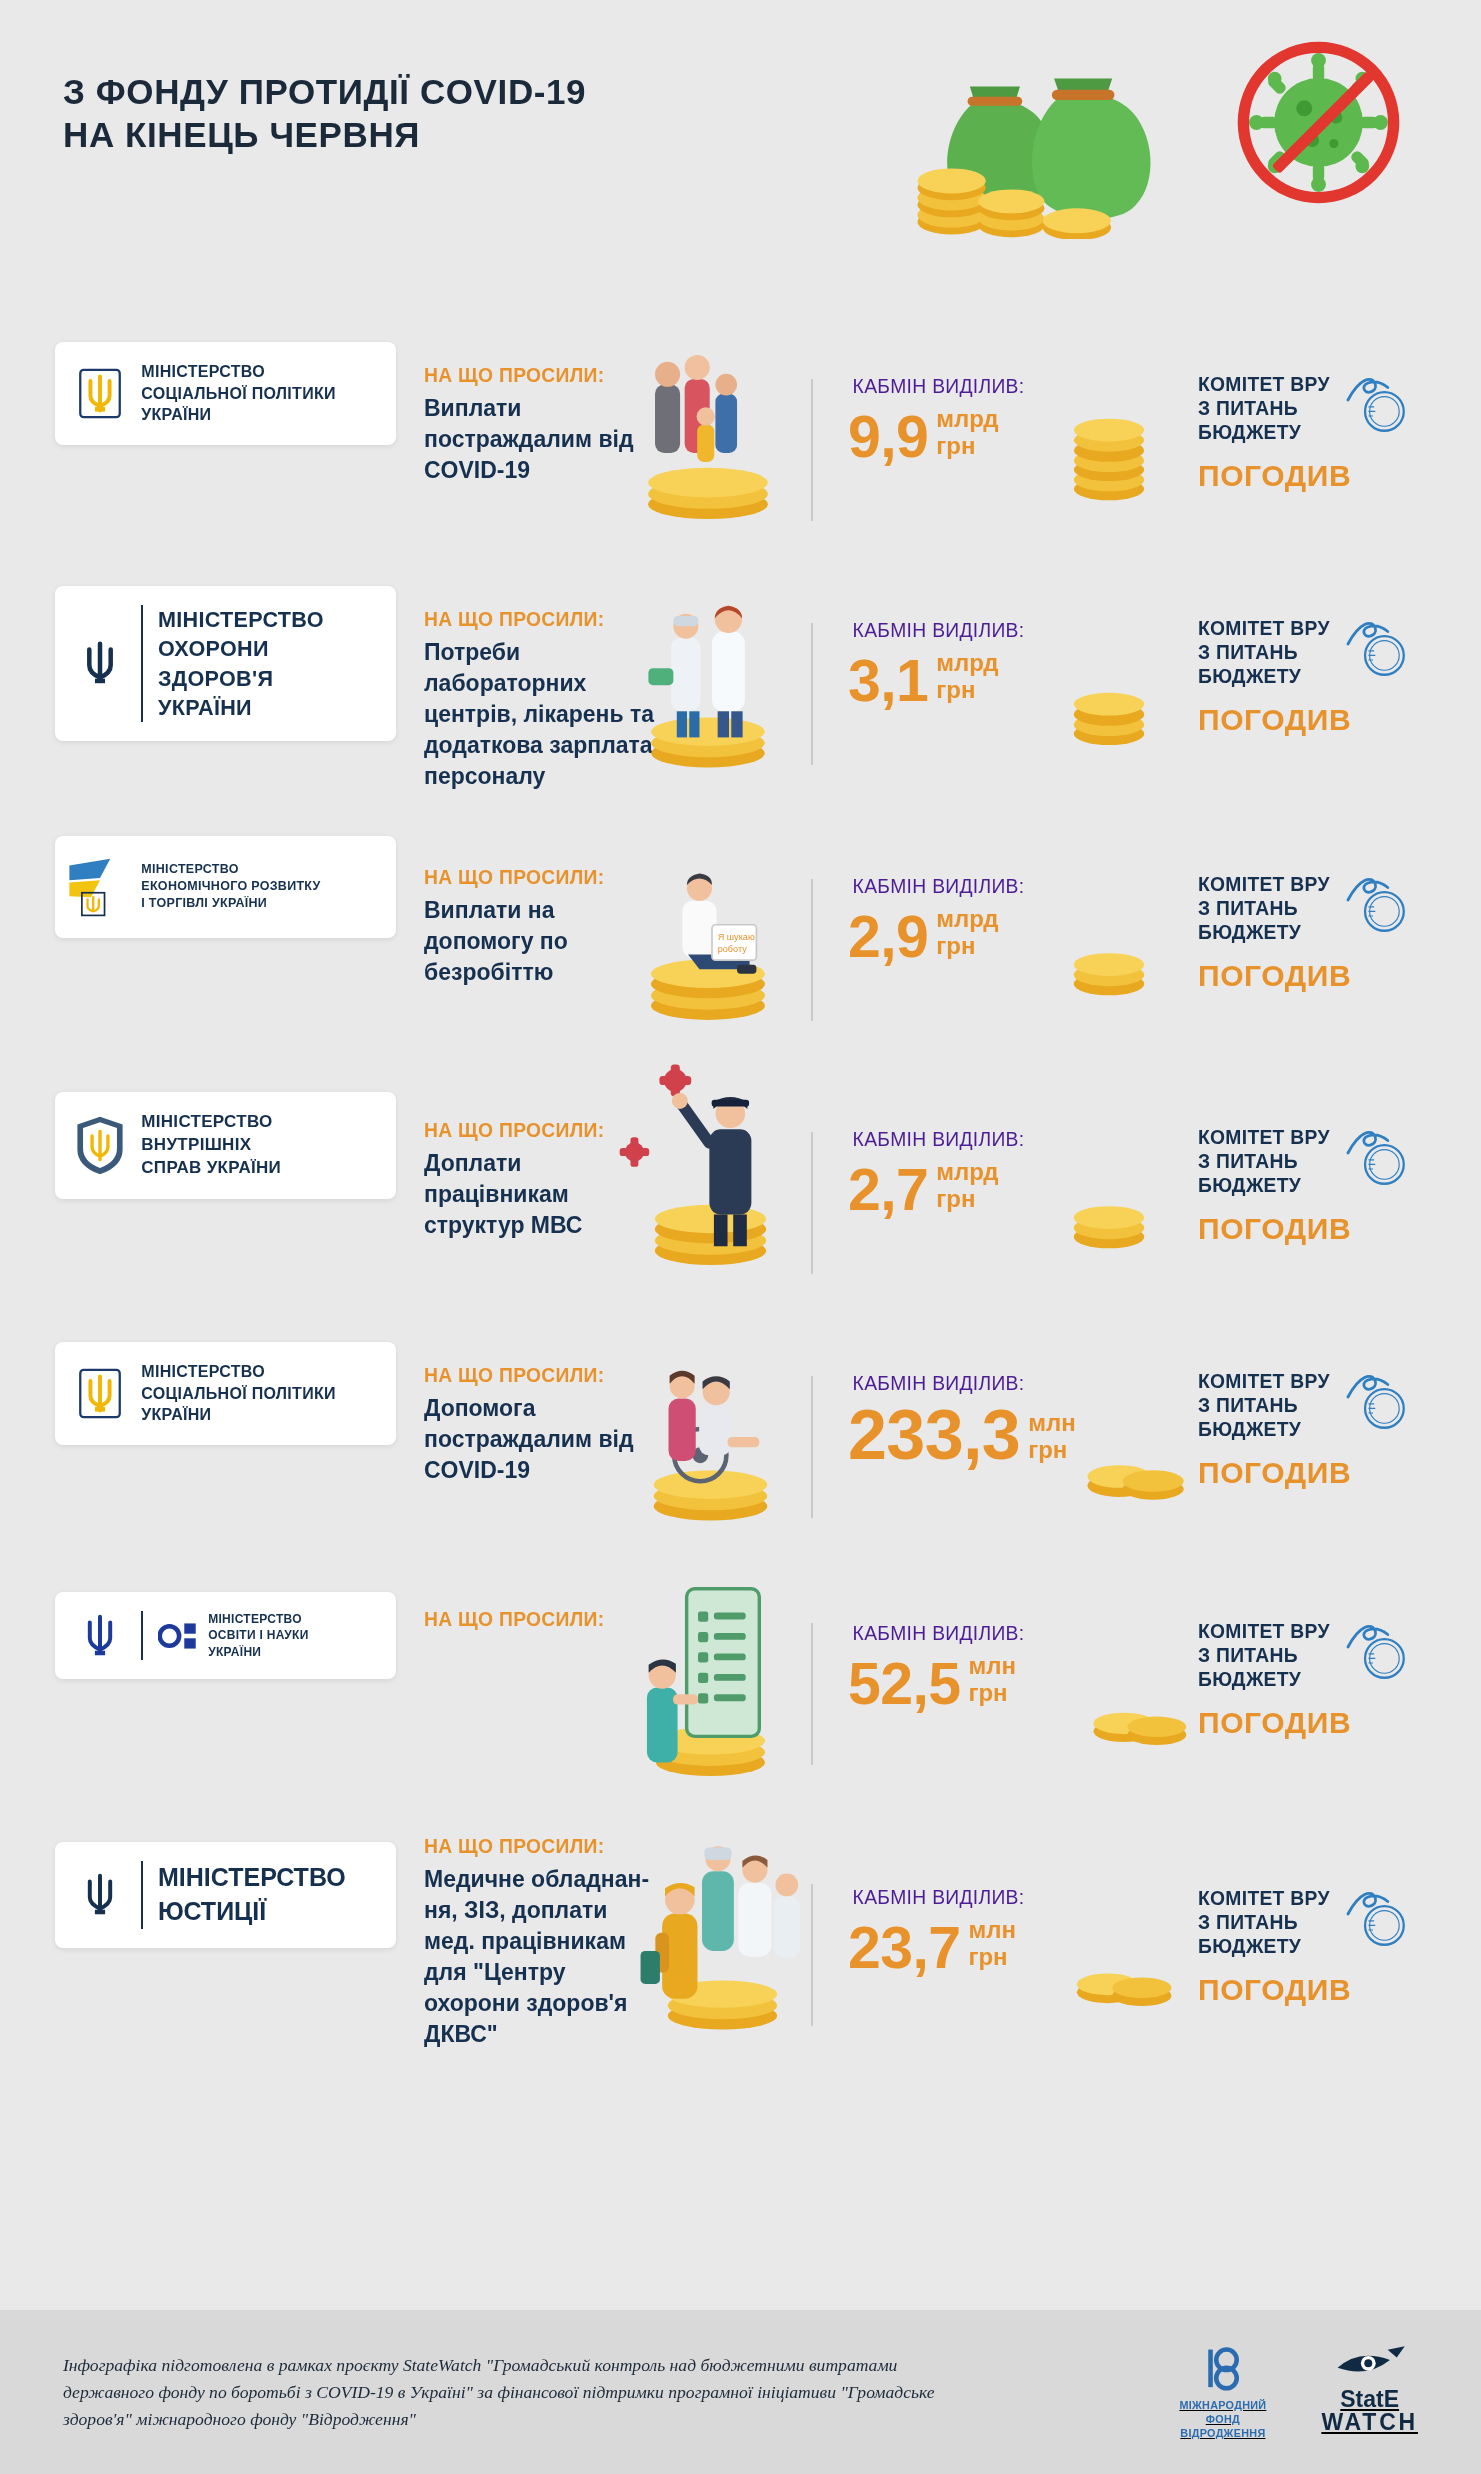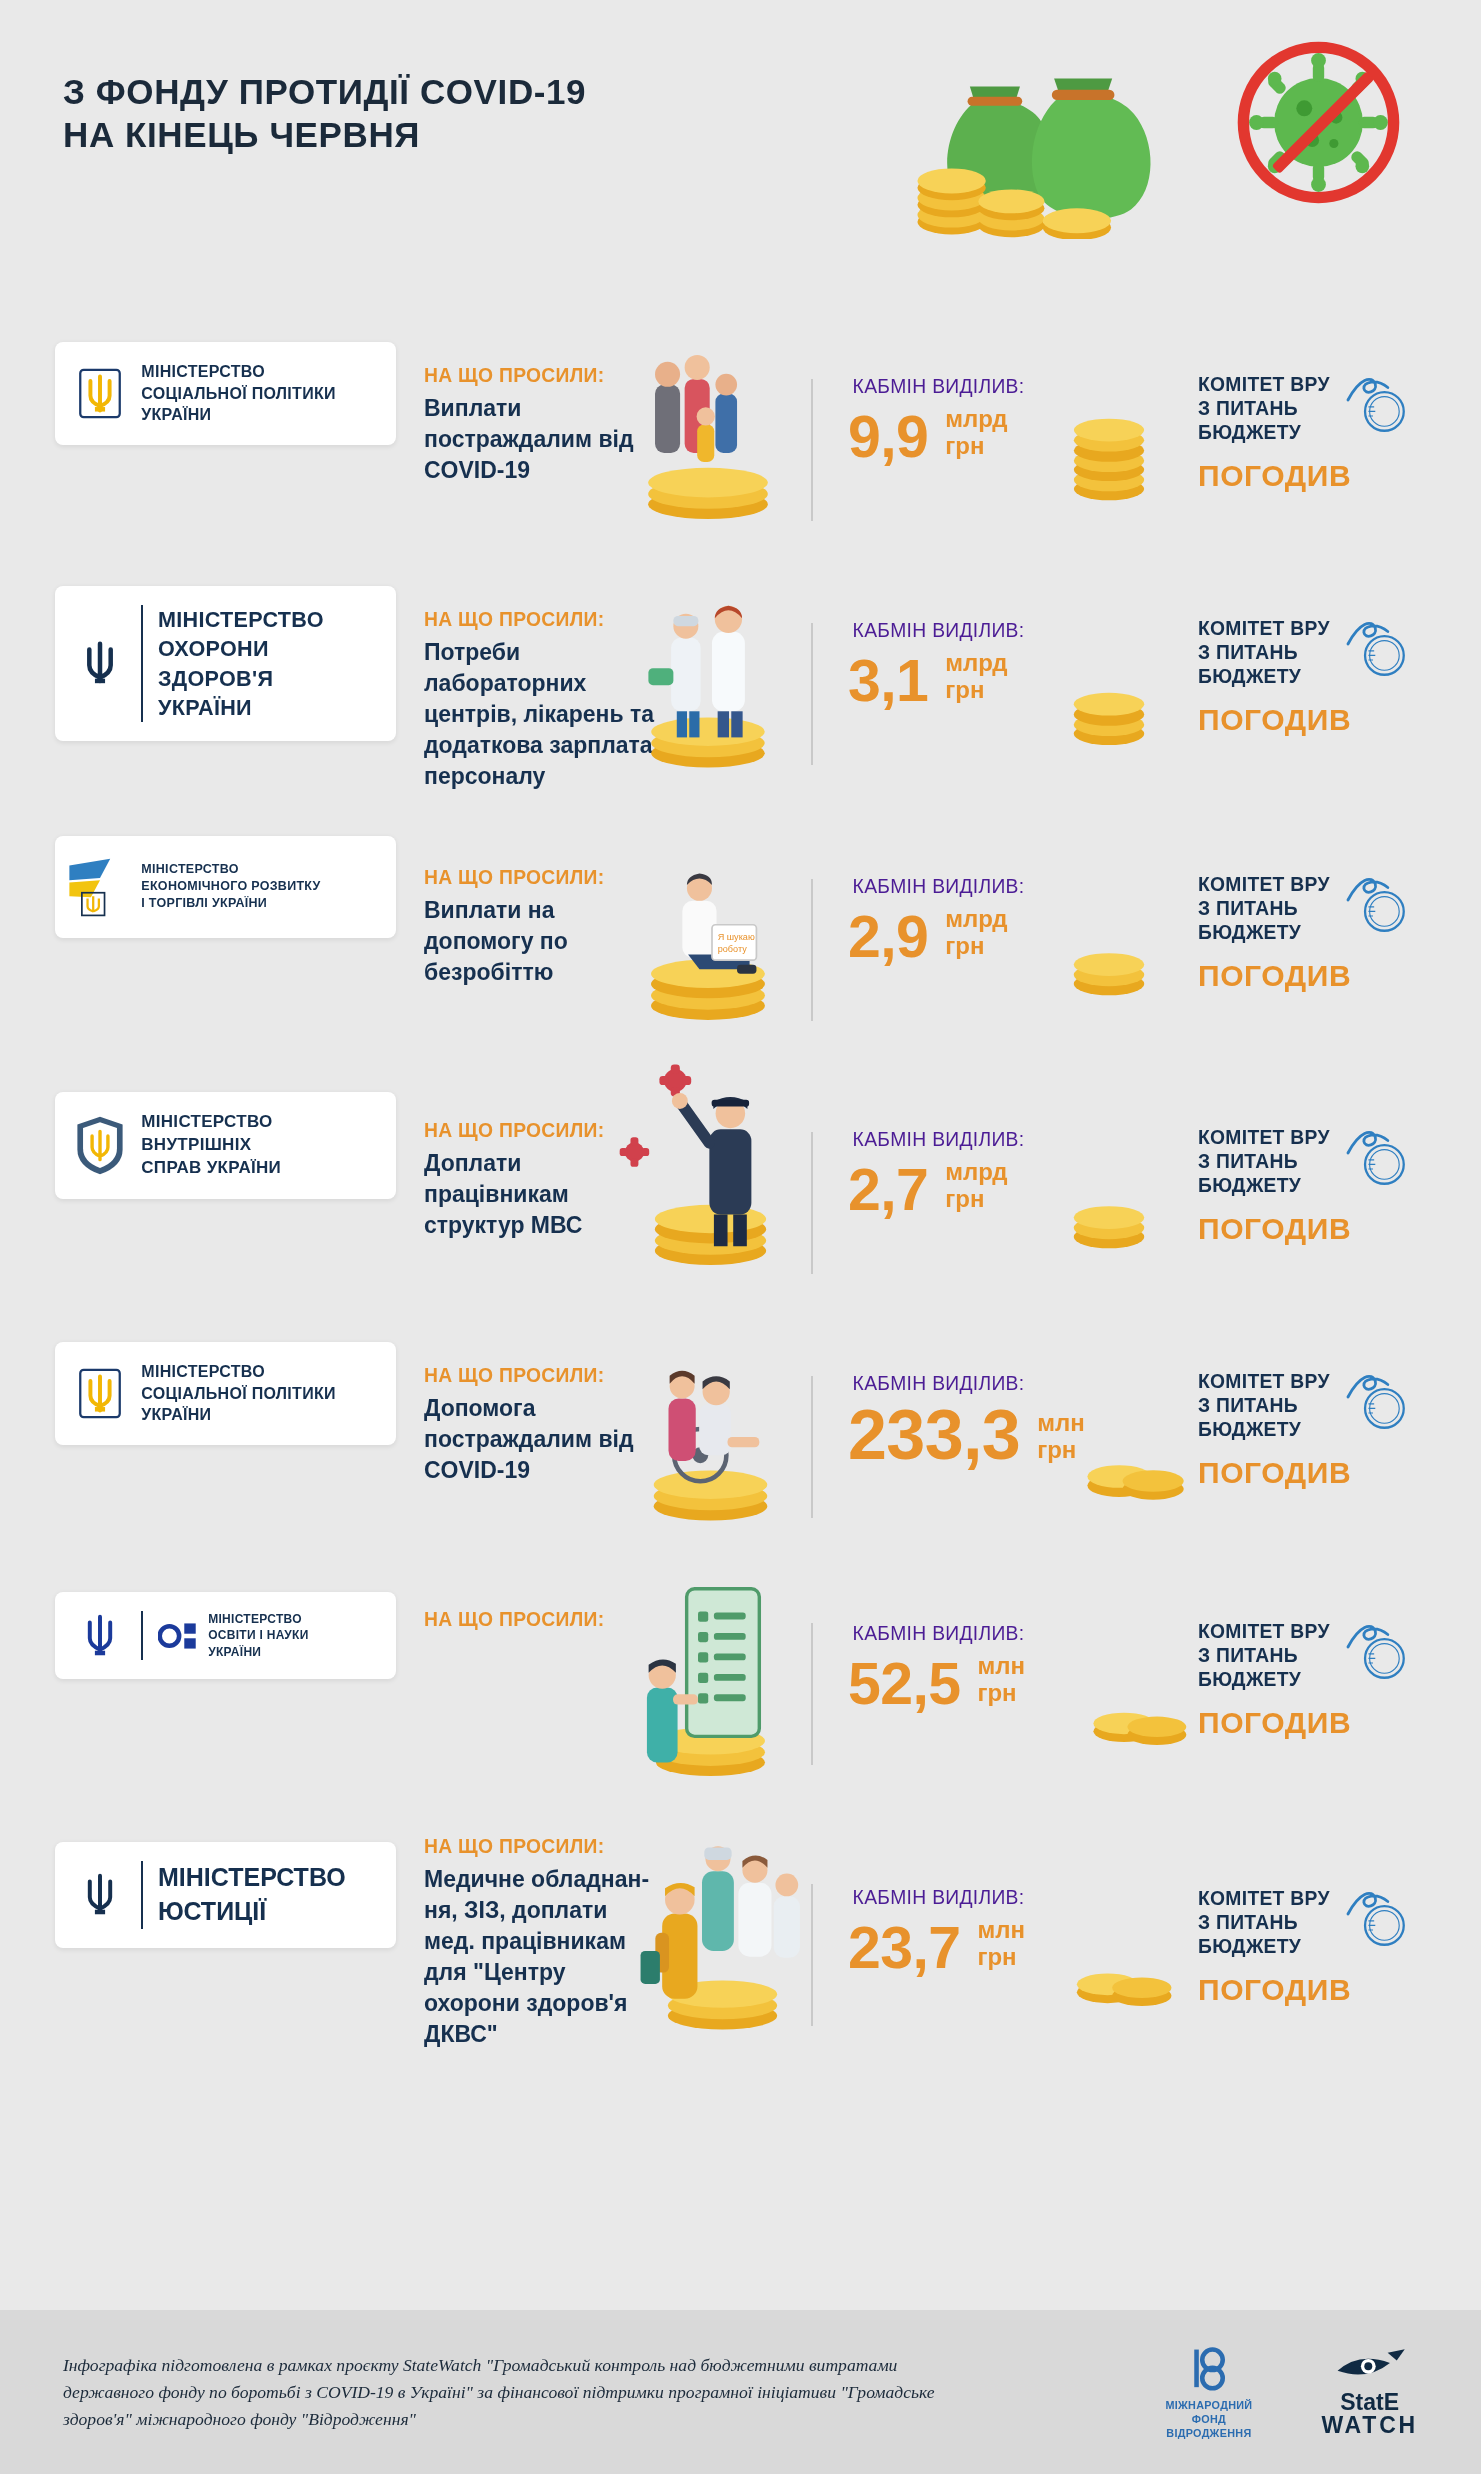--- a/index.html
+++ b/index.html
@@ -140,21 +140,21 @@
     color: #4c1d95;
     font-weight: normal;
     font-size: 19.3px;
     letter-spacing: 0.3px;
     margin-bottom: 6.8px;
     padding-left: 4.6px;
   }
   .alloc-row {
     display: flex;
     align-items: flex-end;
-    gap: 17px;
+    gap: 8px;
   }
   .alloc-value {
     color: #e8922c;
     font-weight: bold;
     font-size: 59px;
     line-height: 0.95;
     letter-spacing: -0.6px;
   }
   .alloc-value.small { font-size: 70px; }
   .alloc-unit {
@@ -212,23 +212,24 @@
   .footer-text {
     font-family: "Liberation Serif", serif;
     font-style: italic;
     font-size: 17.6px;
     line-height: 1.55;
     color: #1b2a3a;
     max-width: 910px;
   }
   .footer-logos {
     display: flex;
-    align-items: center;
-    gap: 69px;
+    align-items: flex-start;
+    gap: 55px;
     margin-left: auto;
+    text-decoration: underline;
   }
   .mfv {
     text-align: center;
     color: #2b6cb0;
     font-size: 10.8px;
     font-weight: bold;
     line-height: 1.3;
     letter-spacing: 0.3px;
   }
   .sw-logo {

